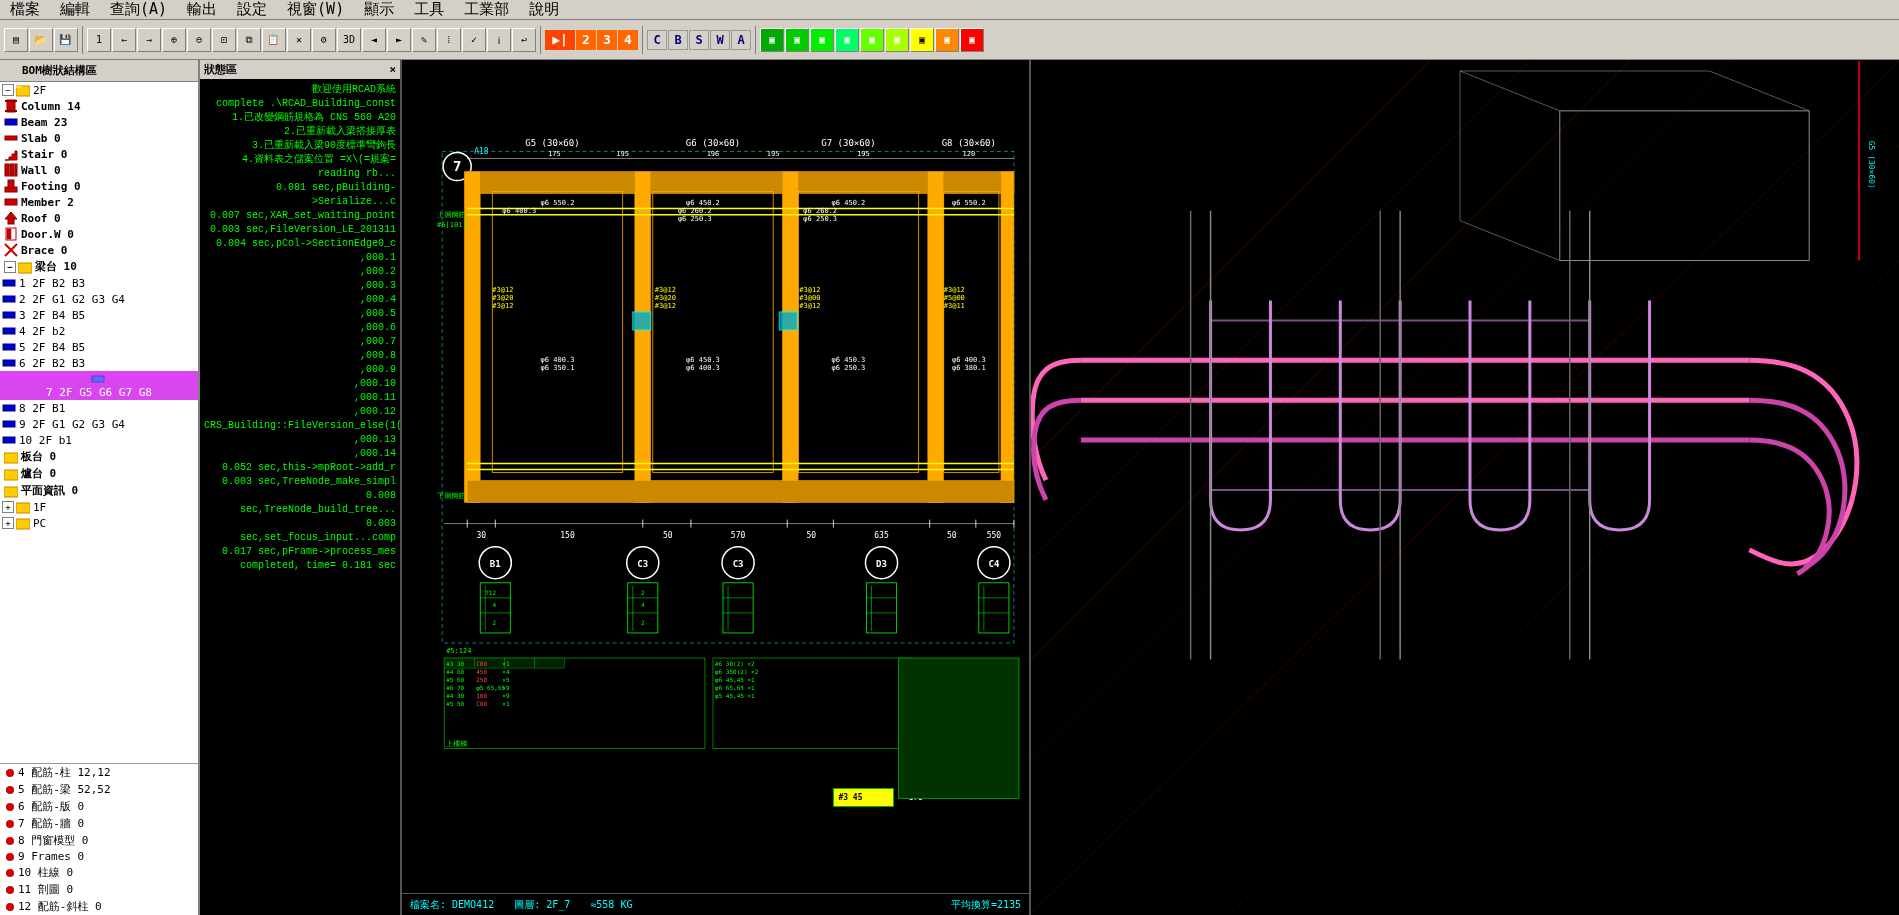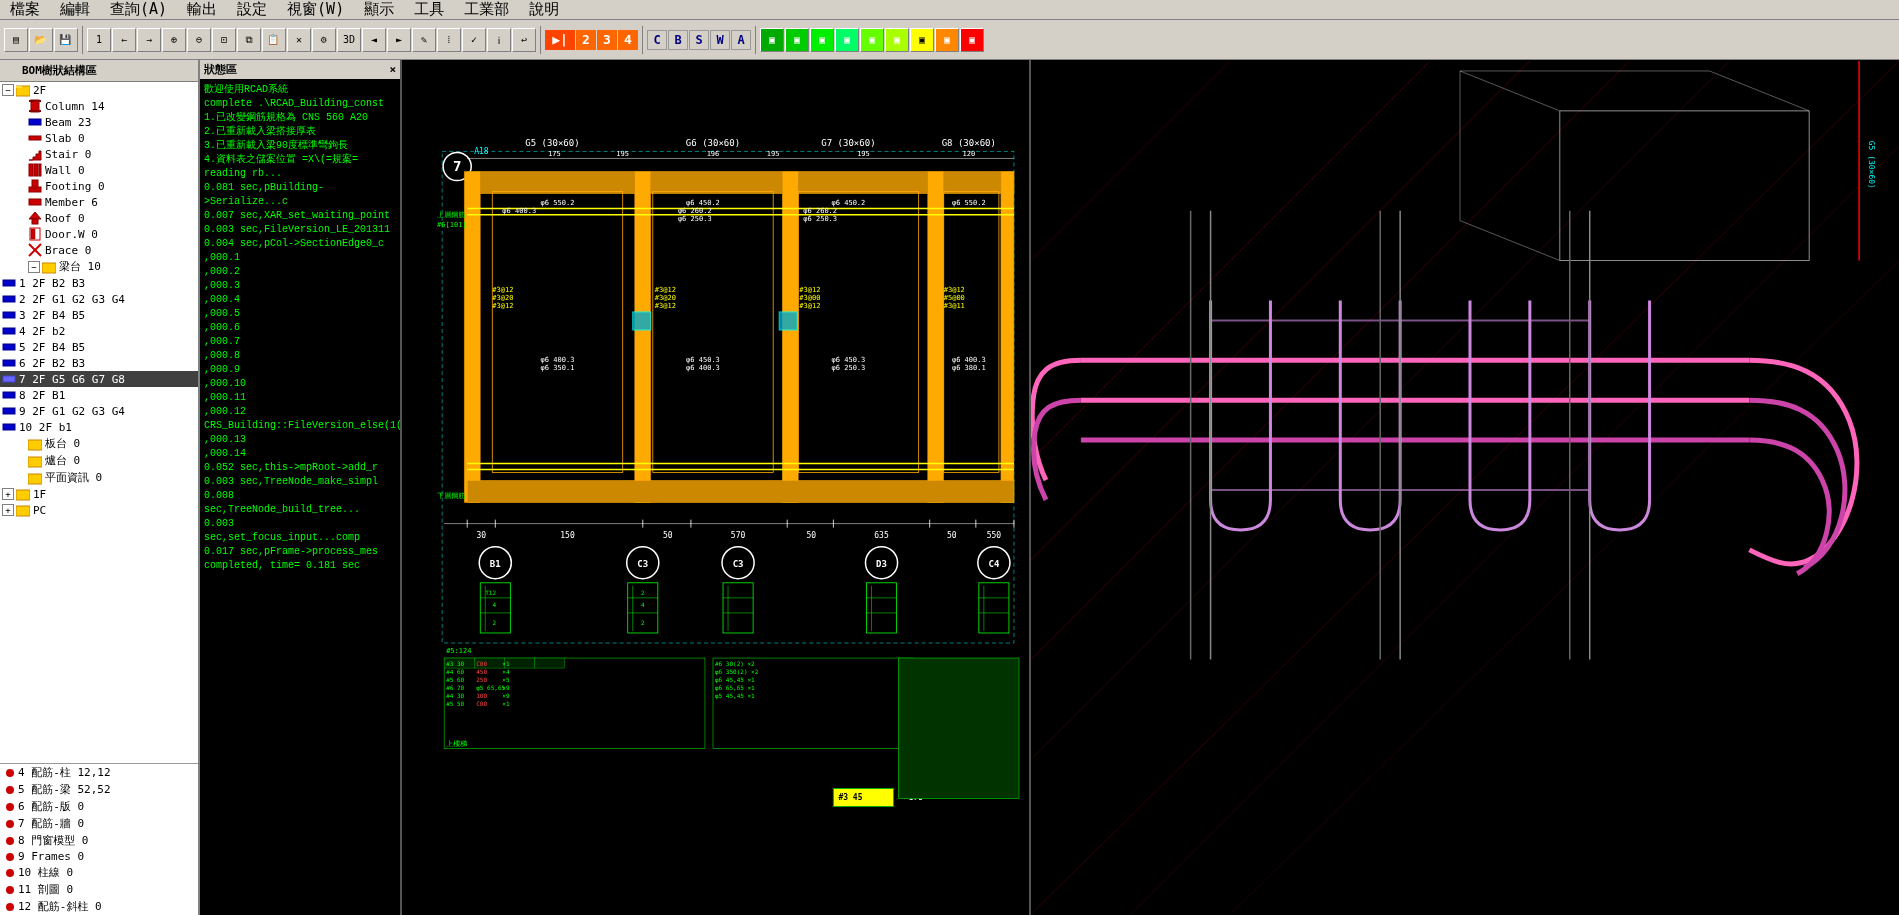--- a/index.html
+++ b/index.html
@@ -124,36 +124,36 @@
       color: #000;
     }
 
     .tree-item {
       display: flex;
       align-items: center;
       padding: 1px 2px;
       cursor: pointer;
       white-space: nowrap;
     }
-    .tree-item.selected { background: #404040; color: white; }
+    .tree-item.selected { background: #d946ef; color: white; flex-direction: column; }
 
     .expand-icon {
       width: 12px;
       height: 12px;
       border: 1px solid #808080;
       display: flex;
       align-items: center;
       justify-content: center;
       font-size: 9px;
       margin-right: 2px;
       background: white;
       flex-shrink: 0;
     }
 
-    .indent-1 { padding-left: 28px; }
+    .indent-1 { padding-left: 4px; font-weight: bold; }
     .indent-2 { }
 
     .struct-icon {
       width: 14px;
       height: 14px;
       margin-right: 3px;
       flex-shrink: 0;
     }
 
     
@@ -177,20 +177,21 @@
     }
 
     #status-content {
       flex: 1;
       background: #000000;
       color: #00ff00;
       font-size: 10px;
       padding: 4px;
       overflow-y: auto;
       font-family: 'Courier New', monospace;
+      text-align: right;
     }
 
     .status-line { line-height: 14px; }
 
     
     #center-viewport {
       flex: 1;
       background: #000000;
       position: relative;
       overflow: hidden;
@@ -407,21 +408,21 @@
           <rect x="1" y="8" width="12" height="5" fill="#cc0000" stroke="#880000" stroke-width="1"></rect>
           <rect x="4" y="1" width="6" height="8" fill="#cc0000" stroke="#880000" stroke-width="1"></rect>
         </svg>
         <span>Footing 0</span>
       </div>
 
       <div class="tree-item indent-1">
         <svg class="struct-icon" viewBox="0 0 14 14">
             <rect x="1" y="4" width="12" height="6" fill="#cc0000" stroke="#880000" stroke-width="1"></rect>
           </svg>
-        <span>Member 6</span>
+        <span>Member 2</span>
       </div>
 
       <div class="tree-item indent-1">
         <svg class="struct-icon" viewBox="0 0 14 14">
           <polygon points="7,1 13,8 1,8" fill="#cc0000" stroke="#880000" stroke-width="1"></polygon>
           <rect x="4" y="8" width="6" height="5" fill="#cc0000" stroke="#880000" stroke-width="1"></rect>
         </svg>
         <span>Roof 0</span>
       </div>
 
@@ -876,20 +877,26 @@
       <text x="435" y="682" fill="#000000" font-size="8" font-weight="bold">#3 45</text>
       <text x="500" y="682" fill="#ffffff" font-size="8">×176</text>
 
       <rect x="495" y="540" width="120" height="140" fill="#003300" stroke="#00aa00" stroke-width="0.8"></rect>
 
       <text x="44" y="535" fill="#00ff00" font-size="7">#5:124</text>
       <text x="44" y="628" fill="#00ff00" font-size="7">上樓梯</text>
 
     </svg>
 
+    <div id="status-bar" style="position:absolute;bottom:0;left:0;right:0;height:22px;background:#000;border-top:1px solid #555;display:flex;align-items:center;padding:0 8px;font-size:10px;color:#00ffff;gap:20px;">
+      <span>檔案名: DEMO412</span>
+      <span>圖層: 2F_7</span>
+      <span>≈558 KG</span>
+      <span style="margin-left:auto;">平均換算=2135</span>
+    </div>
   </div>
 
   <div id="right-panel">
     <svg id="panel-3d-svg" viewBox="0 0 870 855" preserveAspectRatio="xMidYMid meet" style="width:100%;height:100%;background:#000000;">
       <rect width="870" height="855" fill="#000000"></rect>
 
       <line x1="0" y1="400" x2="400" y2="0" stroke="#660000" stroke-width="1" opacity="0.6"></line>
       <line x1="0" y1="500" x2="500" y2="0" stroke="#660000" stroke-width="1" opacity="0.6"></line>
       <line x1="0" y1="600" x2="600" y2="0" stroke="#660000" stroke-width="1" opacity="0.6"></line>
       <line x1="0" y1="200" x2="200" y2="0" stroke="#660000" stroke-width="1" opacity="0.4"></line>

